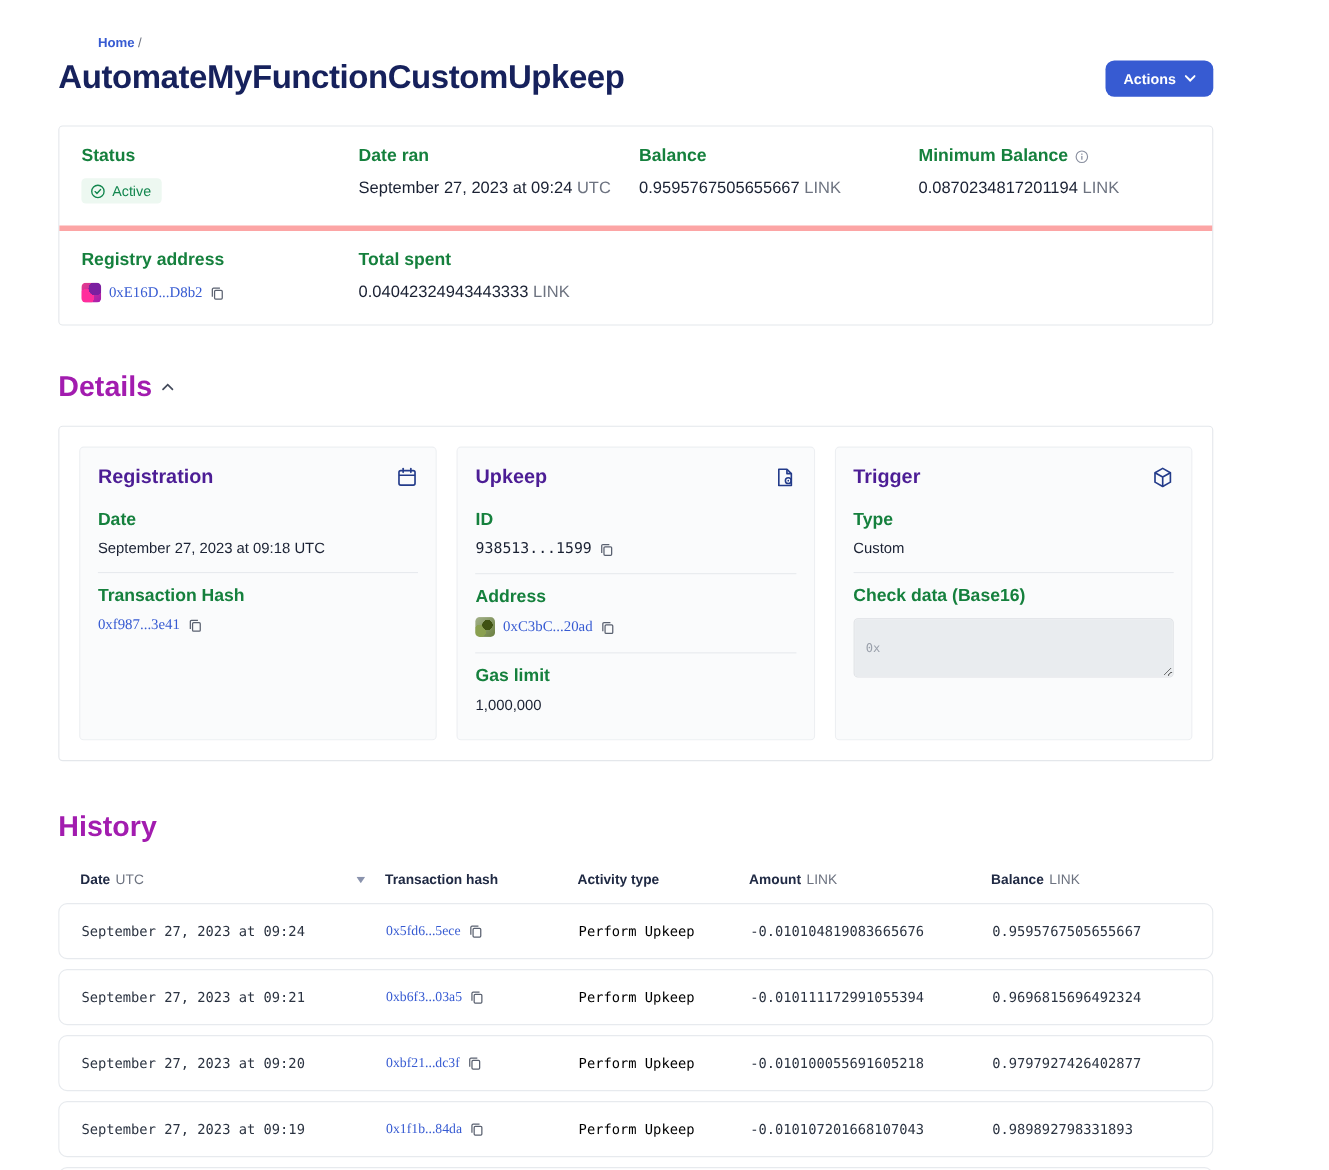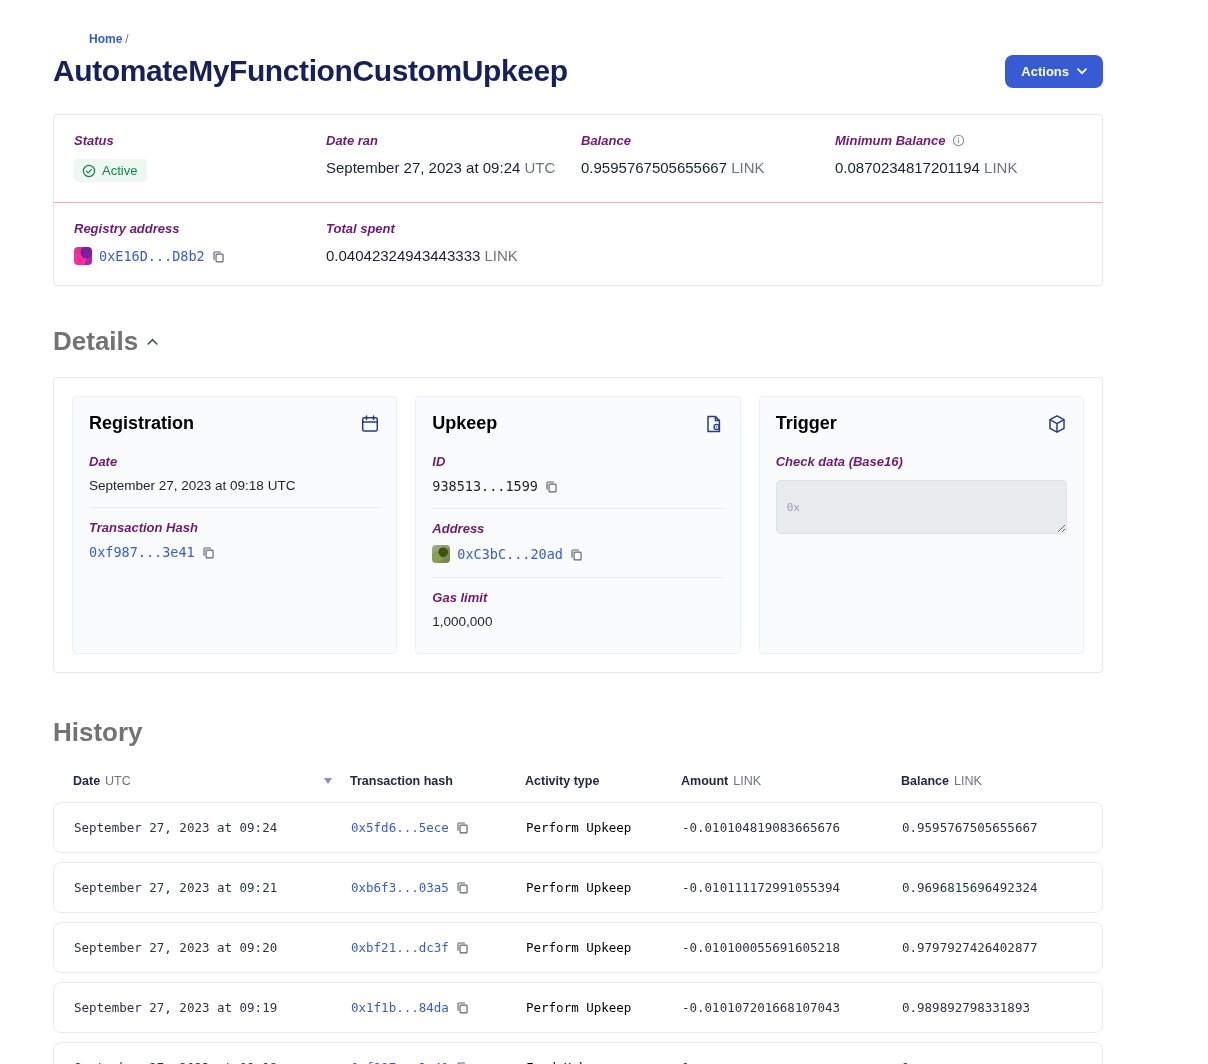--- a/index.html
+++ b/index.html
@@ -22,22 +22,22 @@
   .actions-btn {
     display:inline-flex; align-items:center; gap:8px;
     background:#375BD2; color:#fff; border:none; border-radius:8px;
     font-family:"Liberation Sans", sans-serif;
     font-size:13px; font-weight:700; padding:9px 16px; cursor:pointer;
   }
 
   
   .summary-card { border:1px solid #e4e7eb; border-radius:4px; margin-bottom:40px; }
   .summary-row { display:grid; grid-template-columns:252px 255px 254px 1fr; padding:18px 20px 20px 20px; }
-  .summary-row + .summary-row { border-top:1px solid #fca5a5; }
-  .field-label { font-size:13px; font-weight:700; color:#701a75; margin-bottom:11px; display:flex; align-items:center; gap:6px;font-style:italic; }
+  .summary-row + .summary-row { border-top:5px solid #fca5a5; }
+  .field-label { font-size:16px; font-weight:700; color:#15803d; margin-bottom:11px; display:flex; align-items:center; gap:6px; }
   .field-value { font-size:15px; color:#1a2133; }
   .unit { color:#6d7380; font-weight:400; }
   .mono { font-family:"DejaVu Sans Mono", monospace; }
 
   .status-badge {
     display:inline-flex; align-items:center; gap:6px;
     background:#edf8f1; color:#12864e; font-size:13px;
     padding:4px 10px 4px 8px; border-radius:4px;
   }
 
@@ -54,32 +54,32 @@
       radial-gradient(circle at 30% 35%, #e8833a 0 24%, transparent 25%),
       radial-gradient(circle at 72% 68%, #3b82f6 0 34%, transparent 35%),
       linear-gradient(135deg, #7c6ff0, #5b21b6);
   }
   .identicon-contract {
     background:
       radial-gradient(circle at 62% 40%, #3f5212 0 30%, transparent 31%),
       radial-gradient(circle at 25% 70%, #8aa050 0 30%, transparent 31%),
       linear-gradient(135deg, #a3b18a, #6a7f3f);
   }
-  .link { color:#375BD2; text-decoration:none; font-size:13.5px; }
+  .link { color:#375BD2; text-decoration:none; font-size:13.5px;font-family:Liberation Serif, serif; }
   .copy-icon { display:inline-flex; color:#5a6170; cursor:pointer; line-height:0; }
 
   
-  .section-heading { display:flex; align-items:center; gap:9px; font-size:26px; font-weight:700; color:#737373; margin-bottom:20px; }
+  .section-heading { display:flex; align-items:center; gap:9px; font-size:26px; font-weight:700; color:#a21caf; margin-bottom:20px; }
   .caret { color:#444b5c; line-height:0; cursor:pointer; }
 
   
   .details-card { border:1px solid #e4e7eb; border-radius:4px; padding:18px; display:grid; grid-template-columns:repeat(3, 1fr); gap:18px; margin-bottom:44px; }
   .panel { background:#fafbfc; border:1px solid #edeff2; border-radius:4px; padding:16px 16px 10px 16px; }
   .panel-header { display:flex; align-items:center; justify-content:space-between; margin-bottom:8px; }
-  .panel-title { font-size:18px; font-weight:700; color:#000000; }
+  .panel-title { font-size:18px; font-weight:700; color:#4c1d95; }
   .panel-icon { color:#233b8a; line-height:0; }
   .panel-field { padding:12px 0 14px 0; }
   .panel-field + .panel-field { border-top:1px solid #e7eaee; }
   .panel-field .field-label { margin-bottom:9px; }
   .panel-field .field-value { font-size:13.5px; }
   .checkdata {
     width:100%; height:54px; margin-top:2px;
     background:#e9ecef; border:1px solid #dde0e4; border-radius:4px;
     font-family:"DejaVu Sans Mono", monospace; font-size:11px; color:#15803d;
     padding:20px 10px; resize:both;
@@ -270,20 +270,24 @@
       <div class="panel-header">
         <div class="panel-title">Trigger</div>
         <span class="panel-icon">
           <svg width="20" height="20" viewBox="0 0 20 20">
               <path d="M10 1.8l7 3.9v8.6l-7 3.9-7-3.9V5.7z" fill="none" stroke="currentColor" stroke-width="1.5" stroke-linejoin="round"></path>
               <path d="M3 5.7l7 3.9 7-3.9M10 9.6v8.6" fill="none" stroke="currentColor" stroke-width="1.5" stroke-linejoin="round"></path>
             </svg>
         </span>
       </div>
       <div class="panel-field">
+        <div class="field-label">Type</div>
+        <div class="field-value">Custom</div>
+      </div>
+      <div class="panel-field">
         <div class="field-label">Check data (Base16)</div>
         <textarea class="checkdata" readonly="" placeholder="0x" style=""></textarea>
       </div>
     </div>
 
   </div>
 
   <div class="section-heading">
     <span>History</span>
   </div>

